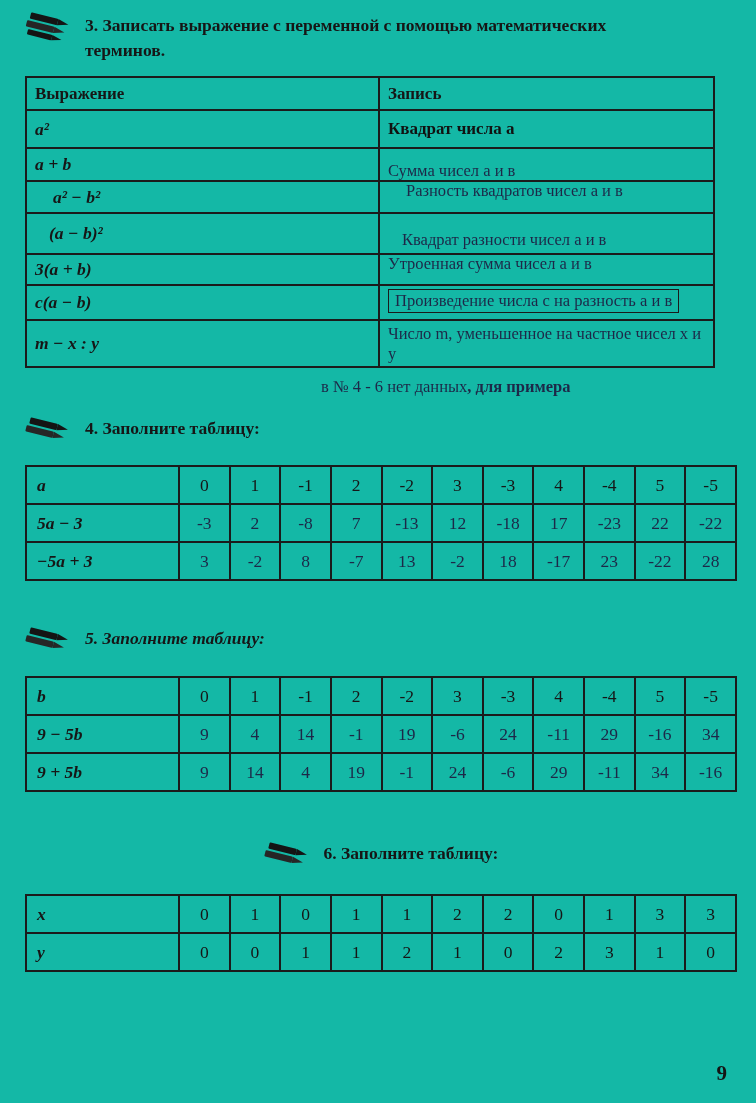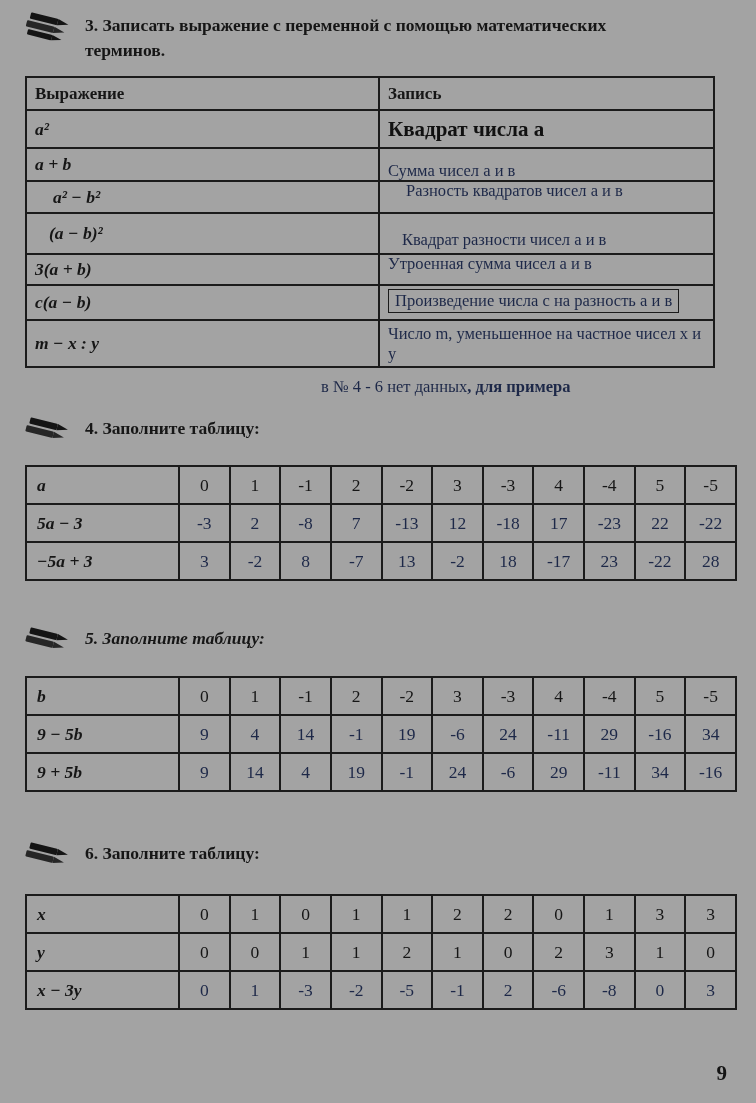--- a/index.html
+++ b/index.html
@@ -1,21 +1,21 @@
 <!DOCTYPE html>
 <html><head>
 <meta charset="utf-8">
 <style>
   * { box-sizing: border-box; }
   html,body { margin:0; padding:0; background:#e9e7e2; }
   .page {
     position:relative;
     width:756px; height:1103px;
     margin:0 auto;
-    background:#a3a3a3;
+    background:#14b8a6;
     font-family:"Liberation Serif","DejaVu Serif",serif;
     color:#161616;
     padding:10px 19px 0 25px;
     overflow:hidden;
   }
   :root { --ink:#1d2848; --line:#1b1b1b; }
 
   
   .task-head { display:flex; align-items:flex-start; gap:10px; }
   .pencil-wrap { flex:0 0 50px; margin-top:1px; }
@@ -31,41 +31,41 @@
   .t3 .ans  { font-size:16.5px; color:var(--ink); }
   .t3 tr:nth-child(1) th { height:33px; }
   .t3 tr:nth-child(2) td { height:38px; }
   .t3 tr:nth-child(3) td { height:33px; }
   .t3 tr:nth-child(4) td { height:32px;padding-left:26px; }
   .t3 tr:nth-child(5) td { height:41px;padding-left:22px; }
   .t3 tr:nth-child(6) td { height:31px; }
   .t3 tr:nth-child(7) td { height:35px; }
   .t3 tr:nth-child(8) td { height:47px; }
   .c-expr { width:353px; }
-  .ans-bold { font-weight:bold; color:#111; font-size:21px; }
+  .ans-bold { font-weight:bold; color:#111; font-size:17px; }
   .sd { display:inline-block; transform:translateY(6px); }
   .su { display:inline-block; transform:translateY(-6px); }
   .boxed { display:inline-block; border:1.5px solid var(--line); padding:1px 6px; transform:translateY(-2px); }
   .top { vertical-align:top; padding-top:3px; }
 
   
   .note { margin:9px 0 0 296px; font-size:16.5px; color:var(--ink); }
   .note .nb { font-weight:bold; }
 
   
   .num { width:712px; table-layout:fixed; }
   .num td { border:2px solid var(--line); text-align:center; font-size:17.5px; height:38px; padding:0 2px; }
   .num td.lbl { text-align:left; padding-left:10px; font-style:italic; font-weight:600; }
   .num .c0 { width:153px; }
   .num tr.ink td:not(.lbl) { color:var(--ink); }
   .head-4 { margin-top:16px; }
   .t4 { margin-top:13px; }
   .head-5 { margin-top:42px;font-style:italic; }
   .t5 { margin-top:14px; }
-  .head-6 { margin-top:46px; }
+  .head-6 { margin-top:46px;justify-content:center; }
   .t6 { margin-top:17px; }
 
   .page-num {
     position:absolute; right:29px; bottom:17px;
     font-size:21px; font-weight:bold; color:#141414;
   }
 </style>
 </head>
 <body>
 
@@ -345,32 +345,18 @@
         <td>1</td>
         <td>1</td>
         <td>2</td>
         <td>1</td>
         <td>0</td>
         <td>2</td>
         <td>3</td>
         <td>1</td>
         <td>0</td>
       </tr>
-      <tr class="ink">
-        <td class="lbl">x − 3y</td>
-        <td>0</td>
-        <td>1</td>
-        <td>-3</td>
-        <td>-2</td>
-        <td>-5</td>
-        <td>-1</td>
-        <td>2</td>
-        <td>-6</td>
-        <td>-8</td>
-        <td>0</td>
-        <td>3</td>
-      </tr>
     </tbody>
   </table>
 
   <div class="page-num">9</div>
 
 </div>
 
 </body></html>

